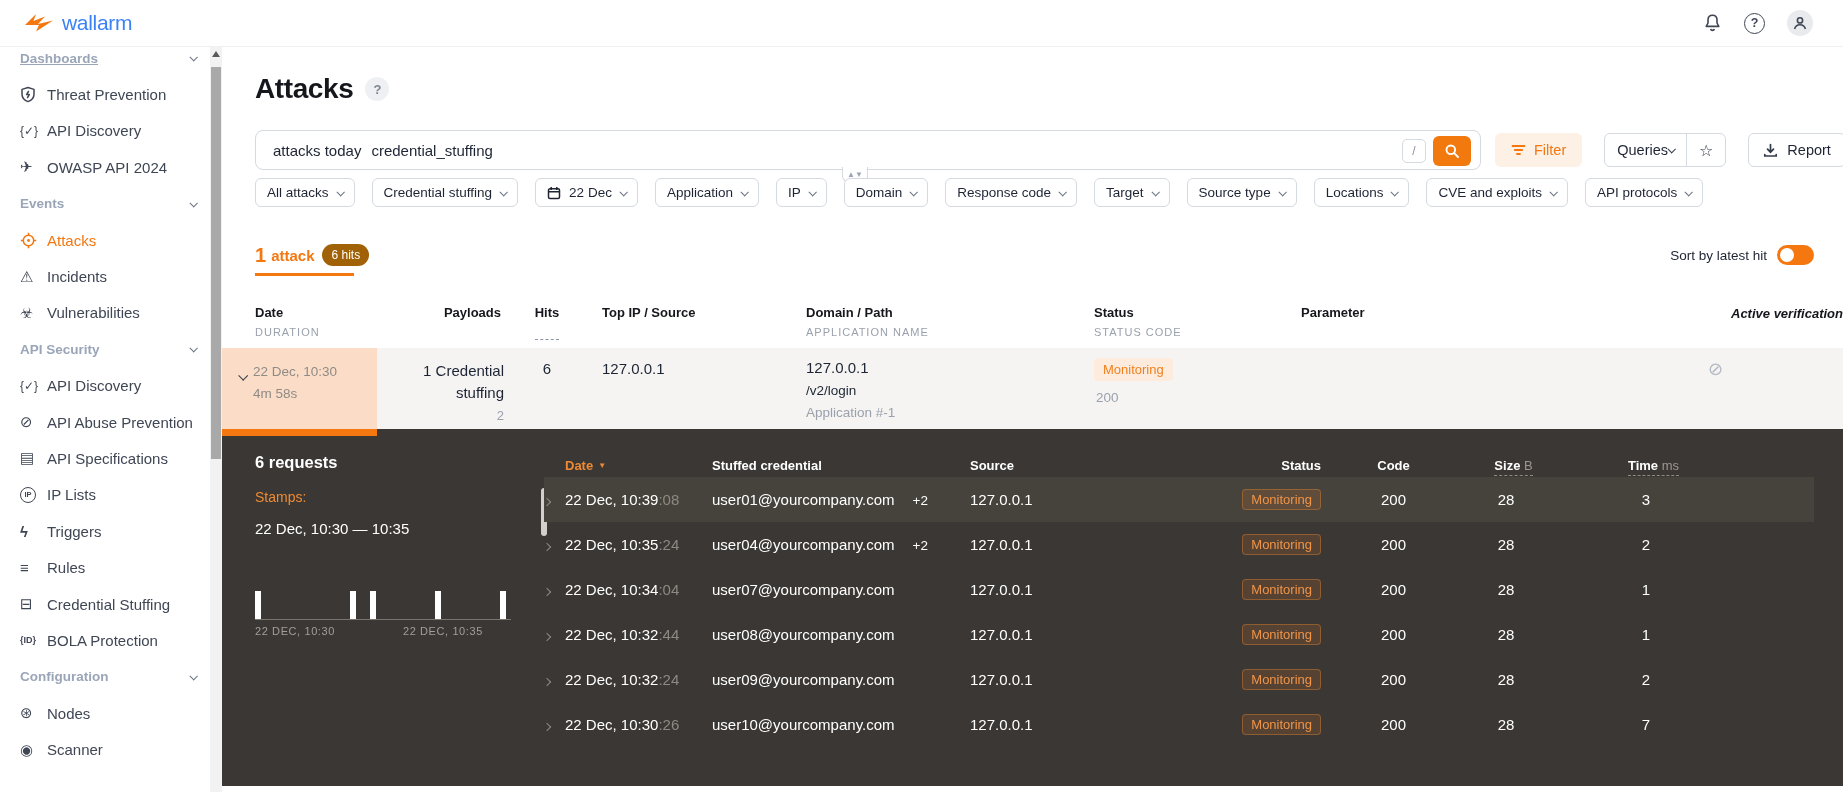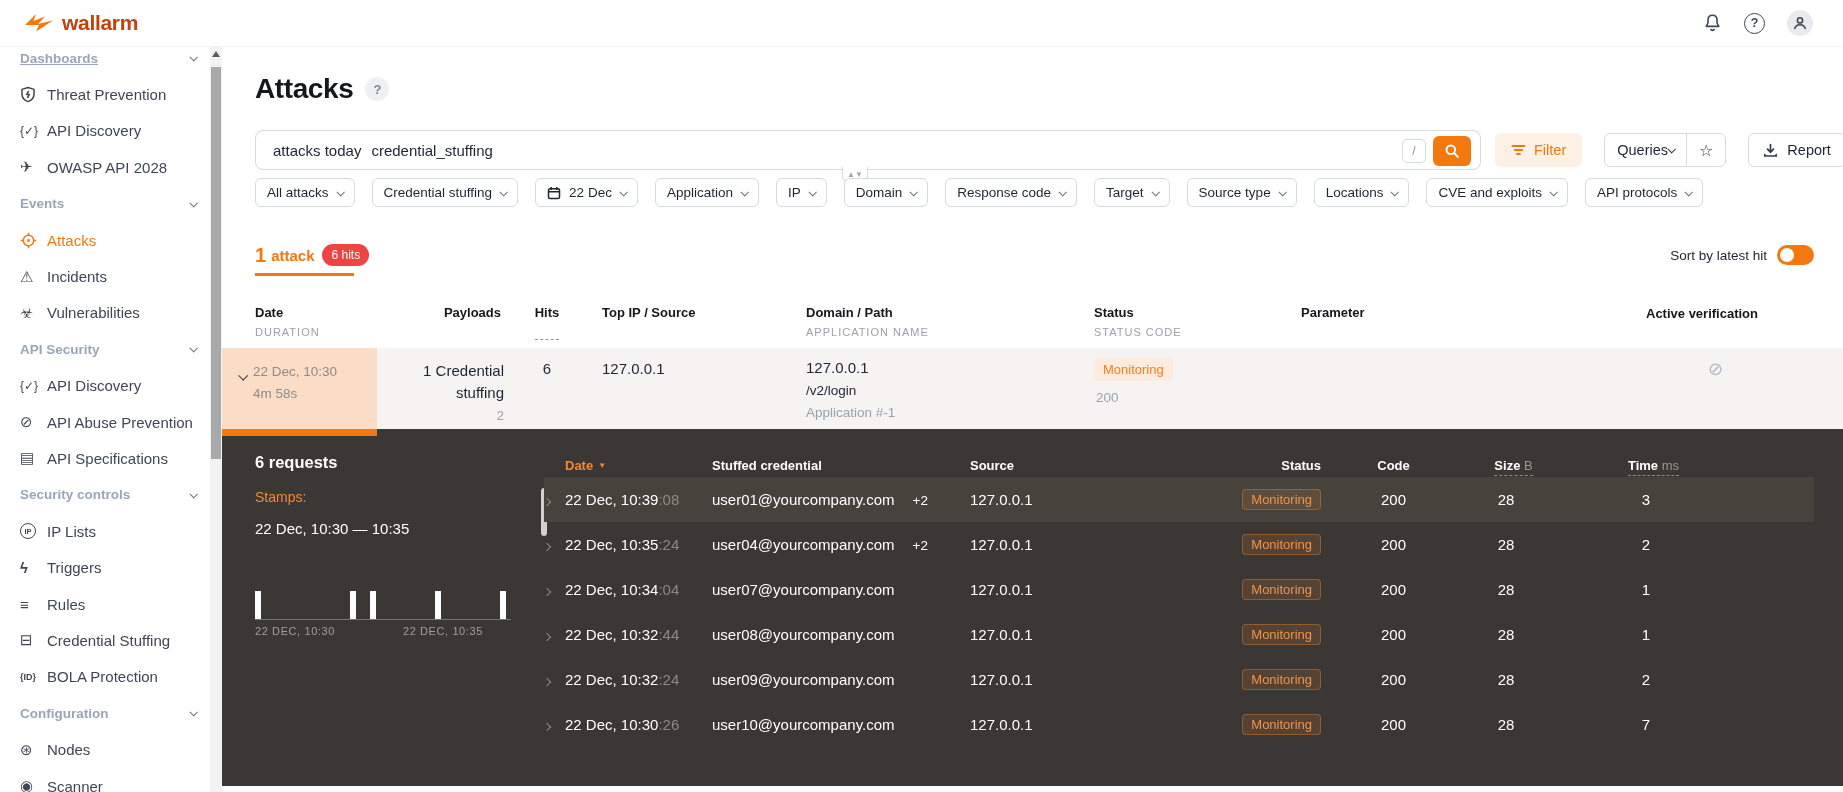--- a/index.html
+++ b/index.html
@@ -4,21 +4,21 @@
 <style>
   * { margin:0; padding:0; box-sizing:border-box; }
   html,body { width:1843px; height:792px; overflow:hidden; }
   body { font-family:"Liberation Sans","DejaVu Sans",sans-serif; background:#fff; color:#1d2433; }
   .app { position:relative; width:1843px; height:792px; overflow:hidden; }
 
   
   .topbar { position:absolute; top:0; left:0; right:0; height:47px; background:#fff; border-bottom:1px solid #f0f1f3; z-index:30; display:flex; align-items:center; justify-content:space-between; }
   .logo { display:flex; align-items:center; gap:8px; margin-left:24px; }
   .logo svg { display:block; }
-  .logo-text { font-size:21px; font-weight:700; color:#c2410c; letter-spacing:-0.3px; }
+  .logo-text { font-size:21px; font-weight:400; color:#3b82f6; letter-spacing:-0.3px; }
   .top-icons { display:flex; align-items:center; gap:22px; margin-right:30px; }
   .icon-btn { display:flex; align-items:center; justify-content:center; cursor:pointer; }
   .qcircle { width:21px; height:21px; border:1.6px solid #3f4654; border-radius:50%; display:flex; align-items:center; justify-content:center; font-size:12.5px; font-weight:700; color:#3f4654; }
   .ucircle { width:26px; height:26px; background:#e8eaee; border-radius:50%; display:flex; align-items:center; justify-content:center; }
 
   
   .sidebar { position:absolute; top:47px; left:0; width:210px; bottom:0; background:#fff; overflow:hidden; z-index:20; }
   .side-row { height:36.4px; display:flex; align-items:center; padding:0 14px 0 20px; font-size:15px; color:#3f4654; cursor:pointer; }
   .side-section { font-size:13.5px; font-weight:700; color:#9aa5b8; }
   .side-section .sec-label { flex:1; }
@@ -63,38 +63,38 @@
 
   
   .chips { position:absolute; top:131px; left:33px; display:flex; gap:17px; }
   .chip { height:29px; border:1px solid #d5d9e0; border-radius:6px; background:#fff; display:flex; align-items:center; gap:8px; padding:0 11px; font-size:13.5px; color:#1d2433; cursor:pointer; white-space:nowrap; }
   .chip svg { flex:none; }
 
   
   .summary-row { position:absolute; top:194px; left:33px; right:29px; height:28px; display:flex; align-items:center; }
   .attack-count { font-size:20px; font-weight:800; color:#f4770f; }
   .attack-word { font-size:15px; font-weight:700; color:#f4770f; margin-left:5px; }
-  .hits-pill { margin-left:8px; background:#ef4444; color:#fff; font-size:12px; border-radius:11px; padding:4px 9px; }
+  .hits-pill { margin-left:8px; background:#a16207; color:#fff; font-size:12px; border-radius:11px; padding:4px 9px; }
   .sort-wrap { margin-left:auto; display:flex; align-items:center; gap:10px; }
   .sort-label { font-size:13.5px; color:#1d2433; }
   .toggle { width:37px; height:20px; background:#f4770f; border-radius:10px; position:relative; cursor:pointer; }
   .toggle .knob { position:absolute; top:3px; left:3px; width:14px; height:14px; background:#fff; border-radius:50%; }
   .tab-underline { position:absolute; top:226px; left:33px; width:99px; height:3px; background:#f4770f; }
 
   
   .atk-grid { display:grid; grid-template-columns:155px 140px 60px 229px 288px 207px 345px 1fr; }
   .atk-head { position:absolute; top:258px; left:0; right:0; }
   .h-main { font-size:13px; font-weight:700; color:#15171c; }
   .h-sub { font-size:11px; color:#9aa1ad; letter-spacing:1px; margin-top:6px; }
   .dashed-u { border-bottom:1.5px dashed #8a93a2; padding-bottom:19px; }
   .th-date { padding-left:33px; }
   .th-payloads { text-align:right; padding-right:16px; }
   .th-hits { text-align:center; }
   .th-topip { padding-left:25px; }
-  .th-av { text-align:left; line-height:1.35; }
+  .th-av { text-align:right; line-height:1.35;font-style:italic; }
 
   .atk-row { position:absolute; top:301px; left:0; right:0; height:81px; background:#f5f4f2; }
   .cell-date { background:#fbddc7; height:81px; padding:13px 10px 0 17px; display:flex; gap:7px; }
   .cell-date .dt { font-size:13.5px; color:#8f8b86; line-height:1.6; }
   .exp-chev { margin-top:5px; }
   .exp-chev .cv { border-color:#343b48; width:7px; height:7px; }
   .cell-payloads { text-align:right; padding:12px 13px 0 0; font-size:15px; color:#1d2433; line-height:1.45; }
   .payload-sub { font-size:13px; color:#9aa1ad; margin-top:3px; }
   .cell-hits { text-align:center; padding-top:12px; font-size:15px; }
   .cell-topip { padding:12px 0 0 25px; font-size:15px; }
@@ -190,21 +190,21 @@
           </svg>
         </span>
         <span>Threat Prevention</span>
       </div>
     <div class="side-row side-item">
         <span class="icon-cell" style="font-size:12px;">{✓}</span>
         <span>API Discovery</span>
       </div>
     <div class="side-row side-item">
         <span class="icon-cell">✈</span>
-        <span>OWASP API 2028</span>
+        <span>OWASP API 2024</span>
       </div>
 
     <div class="side-row side-section">
         <span class="sec-label">Events</span>
         <span class="cv"></span>
       </div>
     <div class="side-row side-item active">
         <span class="icon-cell">
           <svg width="17" height="17" viewBox="0 0 17 17" fill="none" stroke="#f4770f" stroke-width="1.5">
             <circle cx="8.5" cy="8.5" r="5.2"></circle>
@@ -233,24 +233,20 @@
       </div>
     <div class="side-row side-item">
         <span class="icon-cell">⊘</span>
         <span>API Abuse Prevention</span>
       </div>
     <div class="side-row side-item">
         <span class="icon-cell">▤</span>
         <span>API Specifications</span>
       </div>
 
-    <div class="side-row side-section">
-        <span class="sec-label">Security controls</span>
-        <span class="cv"></span>
-      </div>
     <div class="side-row side-item">
         <span class="icon-cell">
           <span class="ip-badge">IP</span>
         </span>
         <span>IP Lists</span>
       </div>
     <div class="side-row side-item">
         <span class="icon-cell" style="font-weight:700;">ϟ</span>
         <span>Triggers</span>
       </div>

